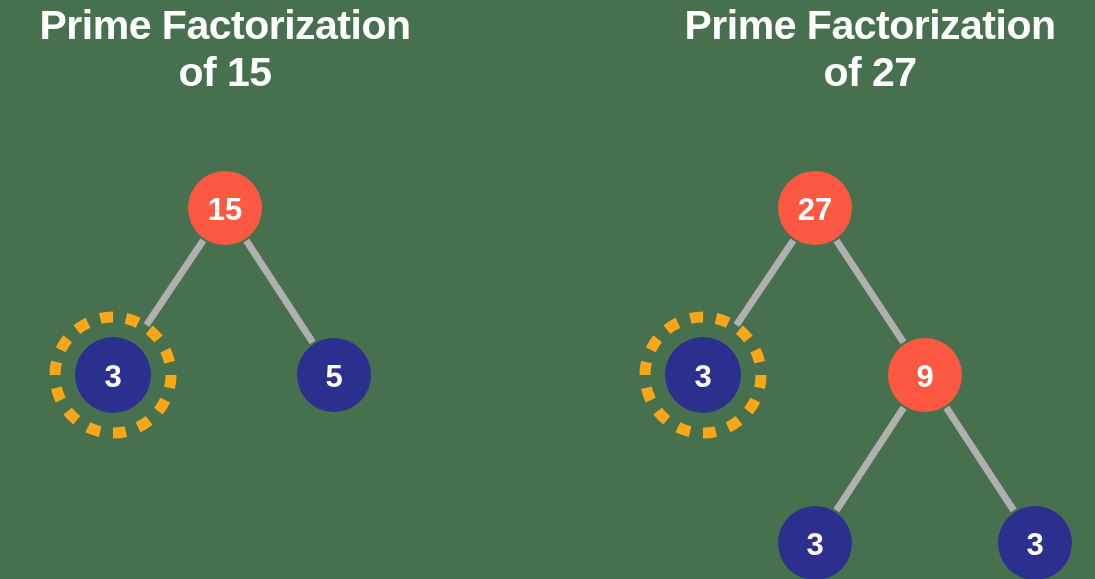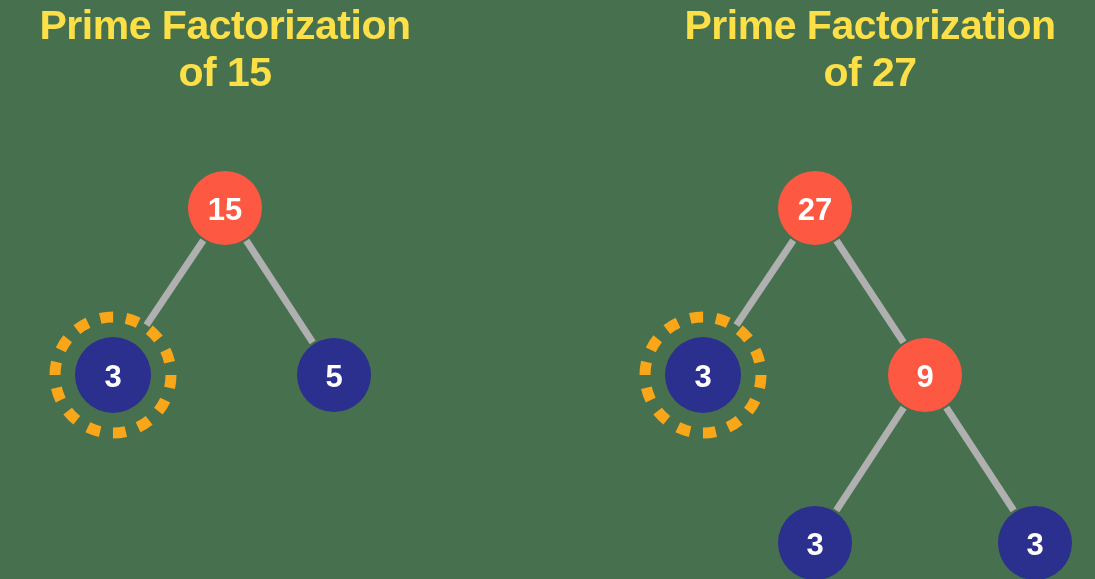--- a/index.html
+++ b/index.html
@@ -20,21 +20,21 @@
   
   .panel-title {
     position: absolute;
     top: 2px;
     text-align: center;
     font-family: "Liberation Sans", sans-serif;
     font-weight: bold;
     font-size: 41px;
     line-height: 47px;
     letter-spacing: -0.5px;
-    color: #fde047;
+    color: #ffffff;
     white-space: pre-line;
     -webkit-font-smoothing: antialiased;
   }
   #title-left  { left: 0px;   width: 450px; }
   #title-right { left: 645px; width: 450px; }
 
   
   #tree-canvas {
     position: absolute;
     left: 0;

